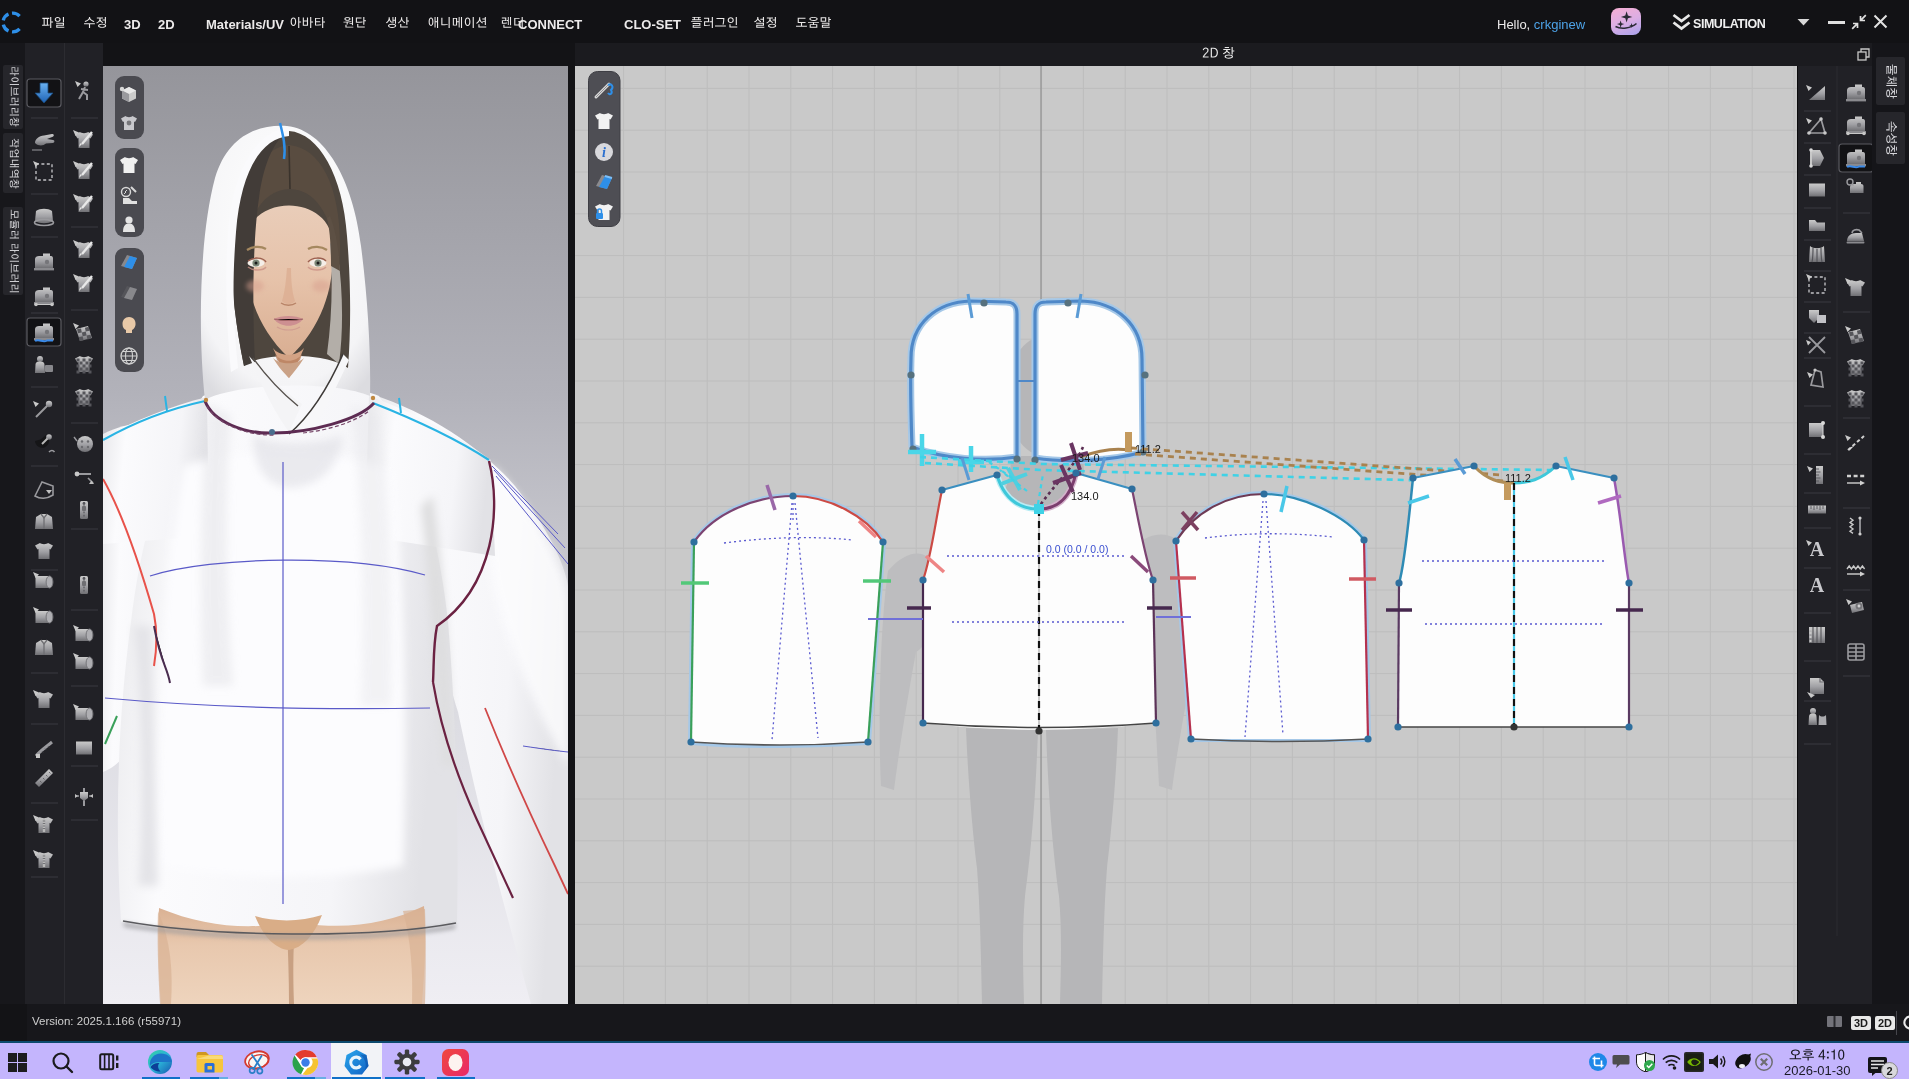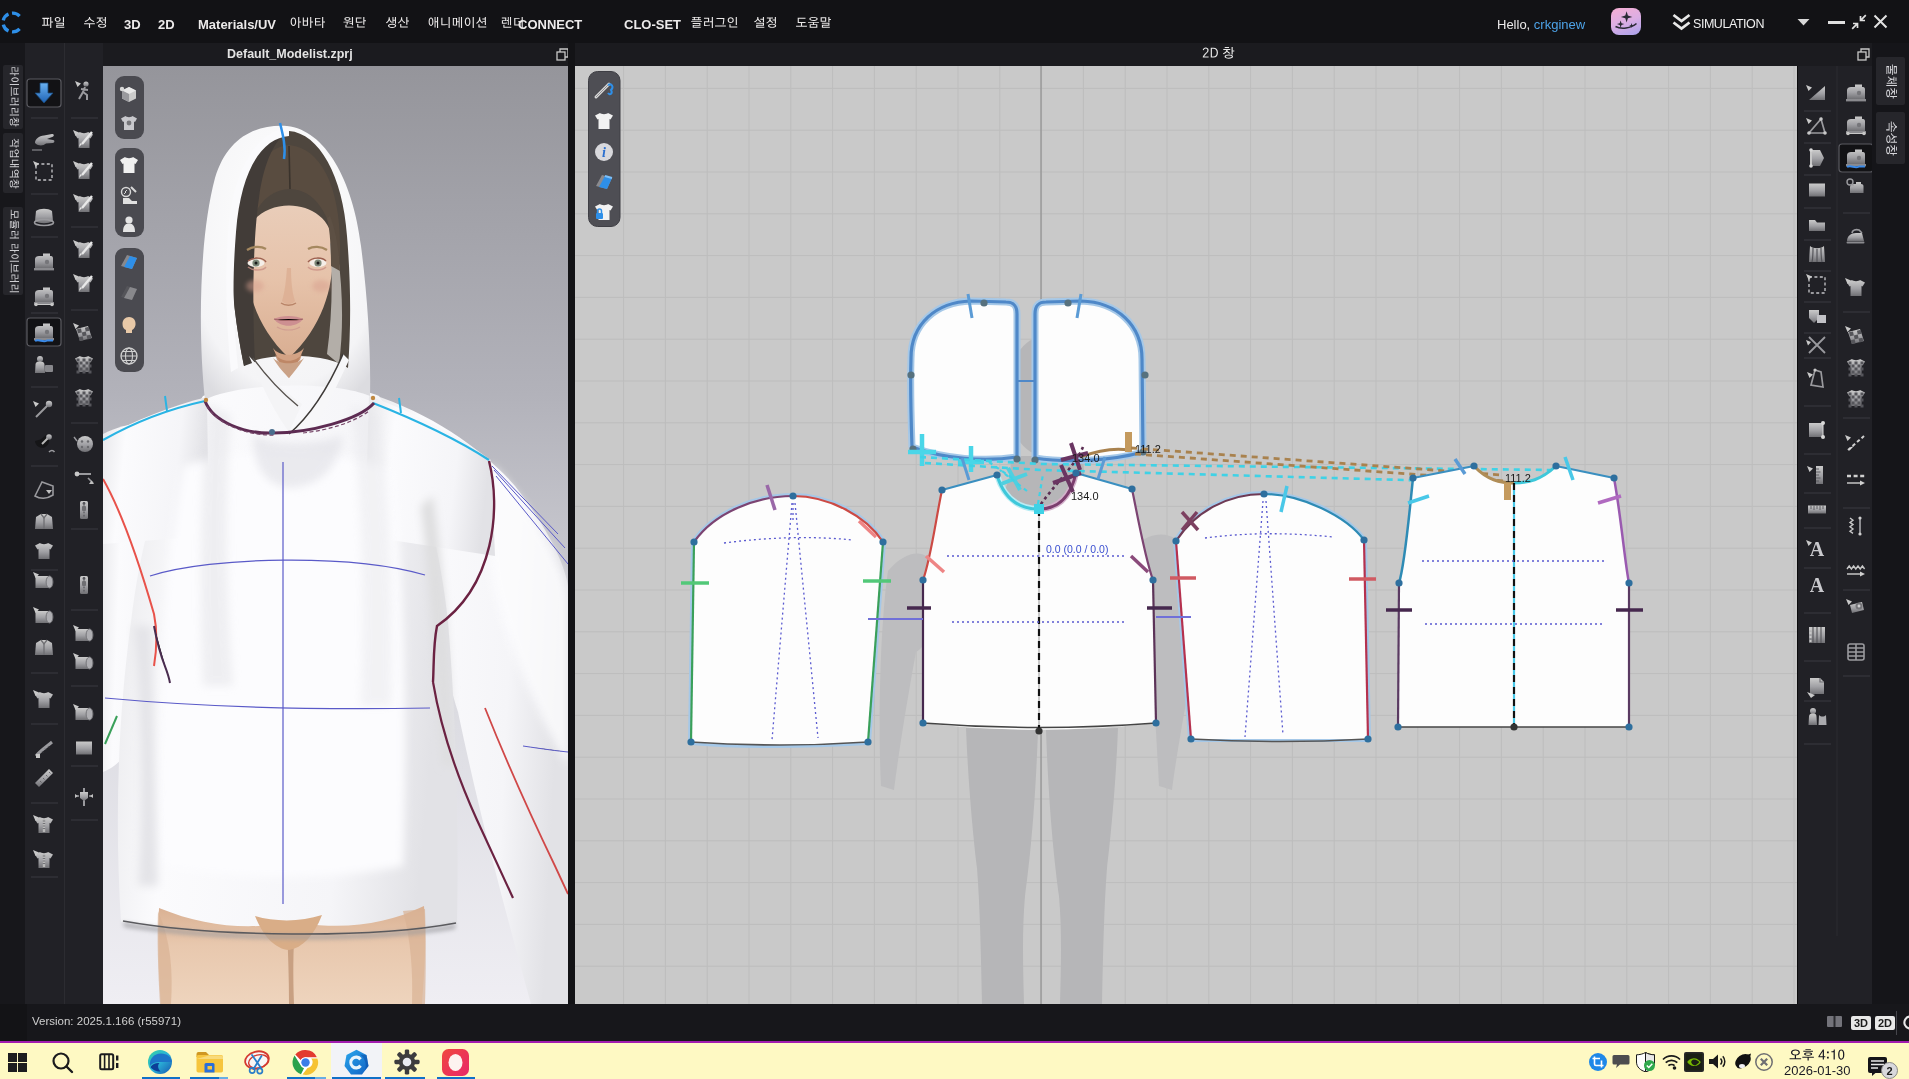--- a/index.html
+++ b/index.html
@@ -10,21 +10,21 @@
 .titlebar { top:43px; height:23px; background:#1b1b1f; color:#e3e3e3; font-size:13px; font-weight:bold; }
 #lefttabs { left:0; top:43px; width:25px; height:961px; background:#17171b; }
 .vtab { position:absolute; left:3px; width:20px; background:#26262b; border-radius:2px; }
 #lefttoolbar { left:25px; top:43px; width:78px; height:961px; background:#212126; }
 #righttoolbar { left:1797px; top:66px; width:75px; height:938px; background:#212126; border-left:1px solid #0c0c0e; }
 #righttabs { left:1872px; top:43px; width:37px; height:961px; background:#151519; }
 #gapcol { left:568px; top:43px; width:7px; height:961px; background:#131316; }
 #vp3d { left:103px; top:66px; width:465px; height:938px; overflow:hidden; }
 #vp2d { left:575px; top:66px; width:1222px; height:938px; overflow:hidden; background:#c9c9c9; }
 #statusbar { left:0; top:1004px; width:1909px; height:37px; background:#17171b; color:#d0d0d0; font-size:13px;margin-left:27px; }
-#taskbar { left:0; top:1041px; width:1909px; height:38px; background:#fef9c3; border-top:2px solid #a21caf; }
+#taskbar { left:0; top:1041px; width:1909px; height:38px; background:#c4b5fd; border-top:2px solid #0c4a6e; }
 .badge { position:absolute; background:#e8e8e8; border-radius:2px; color:#1a1a1a; font-size:11px; font-weight:bold; text-align:center; }
 
 </style></head><body>
 <div id="app">
 <div id="menubar" class="abs">
       <svg class="abs" style="left:1px;top:11px" width="23" height="23" viewBox="0 0 23 23">
 <g stroke="#2e8fe8" stroke-width="3.3" fill="none">
 <path d="M 18.6 5.2 A 9.3 9.3 0 0 0 11.0 2.2"></path>
 <path d="M 7.5 2.9 A 9.3 9.3 0 0 0 2.3 9.3"></path>
 <path d="M 2.3 13.7 A 9.3 9.3 0 0 0 7.5 20.1"></path>
@@ -56,64 +56,55 @@
         <path transform="translate(0,10.08) scale(0.012305)" d="M177 75V-157H727V-240H171V-316H820V-89H271V-2H844V75ZM44 -396V-472H947V-396ZM122 -550V-622H271V-749H142V-822H852V-749H723V-622H873V-550ZM361 -622H633V-749H361Z M1593 -387V-475H1766V-836H1861V90H1766V-387ZM1122 -78V-461H1453V-679H1117V-759H1545V-382H1213V-158H1243Q1408 -158 1619 -182V-106Q1378 -78 1161 -78Z M2035 -33V-115H2939V-33ZM2157 -654V-739H2813Q2813 -454 2755 -202H2661Q2689 -318 2704.0 -444.0Q2719 -570 2719 -654Z M3233 62V-222H3327V-21H3886V62ZM3760 -154V-836H3854V-154ZM3089 -559Q3089 -665 3159.5 -730.5Q3230 -796 3341 -796Q3451 -796 3522.0 -730.5Q3593 -665 3593 -559Q3593 -453 3522.5 -388.0Q3452 -323 3341 -323Q3229 -323 3159.0 -388.0Q3089 -453 3089 -559ZM3185 -559Q3185 -489 3228.5 -444.0Q3272 -399 3341 -399Q3410 -399 3453.5 -444.5Q3497 -490 3497 -559Q3497 -628 3453.5 -674.0Q3410 -720 3341 -720Q3273 -720 3229.0 -673.0Q3185 -626 3185 -559Z" fill="#e9e7e7"></path>
       </svg>
       <svg class="abs" style="left:753px;top:17px;" width="25" height="16" viewBox="0 0 24.51 16.38">
         <path transform="translate(0,10.08) scale(0.012305)" d="M224 76V-173H780V-266H218V-347H873V-101H318V-4H897V76ZM568 -588V-671H779V-836H873V-377H779V-588ZM42 -437Q89 -458 130.5 -485.0Q172 -512 215.0 -550.5Q258 -589 283.0 -640.0Q308 -691 308 -747V-822H400V-749Q400 -698 424.0 -650.0Q448 -602 487.0 -565.5Q526 -529 565.0 -502.5Q604 -476 645 -457L592 -392Q532 -417 459.5 -475.5Q387 -534 355 -592Q322 -529 247.5 -468.0Q173 -407 97 -372Z M1205 -89Q1205 -172 1297.5 -218.0Q1390 -264 1544 -264Q1699 -264 1792.5 -218.5Q1886 -173 1886 -89Q1886 -7 1791.5 39.5Q1697 86 1544 85Q1389 84 1297.0 38.5Q1205 -7 1205 -89ZM1307 -89Q1307 -43 1369.5 -18.5Q1432 6 1544 6Q1651 6 1717.5 -19.5Q1784 -45 1784 -89Q1784 -136 1719.0 -160.5Q1654 -185 1544 -185Q1433 -185 1370.0 -160.0Q1307 -135 1307 -89ZM1576 -519V-603H1771V-836H1865V-265H1771V-519ZM1055 -344Q1097 -362 1136.5 -386.0Q1176 -410 1218.5 -444.5Q1261 -479 1288.0 -525.5Q1315 -572 1317 -622V-704H1107V-785H1621V-704H1419V-624Q1420 -580 1446.0 -538.5Q1472 -497 1512.0 -465.5Q1552 -434 1586.5 -413.0Q1621 -392 1655 -377L1603 -314Q1542 -340 1473.0 -390.5Q1404 -441 1369 -494Q1338 -436 1261.5 -373.0Q1185 -310 1109 -279Z" fill="#e9e7e7"></path>
       </svg>
       <svg class="abs" style="left:795px;top:17px;" width="37" height="16" viewBox="0 0 36.77 16.38">
         <path transform="translate(0,10.08) scale(0.012305)" d="M43 -14V-96H449V-363H545V-96H947V-14ZM179 -324V-766H829V-683H273V-406H834V-324Z M1175 76V-225H1812V76ZM1269 -2H1718V-148H1269ZM1040 -335V-413H1943V-335H1539V-205H1447V-335ZM1147 -661Q1147 -741 1246.0 -783.0Q1345 -825 1494 -825Q1588 -825 1664.0 -808.0Q1740 -791 1790.0 -753.0Q1840 -715 1840 -661Q1840 -606 1790.5 -568.0Q1741 -530 1664.5 -513.0Q1588 -496 1494 -496Q1343 -496 1245.0 -538.5Q1147 -581 1147 -661ZM1251 -661Q1251 -615 1323.0 -592.5Q1395 -570 1494 -570Q1595 -570 1666.0 -593.0Q1737 -616 1737 -661Q1737 -705 1665.5 -728.5Q1594 -752 1494 -752Q1398 -752 1324.5 -729.0Q1251 -706 1251 -661Z M2191 75V-167H2728V-257H2185V-336H2822V-98H2284V-4H2851V75ZM2727 -381V-836H2821V-644H2944V-560H2821V-381ZM2087 -429V-794H2552V-429ZM2180 -504H2460V-720H2180Z" fill="#e9e7e7"></path>
       </svg>
       <span class="mi" style="left:124px">3D</span>
       <span class="mi" style="left:158px">2D</span>
-      <span class="mi" style="left:198px">Materials/UV</span>
+      <span class="mi" style="left:206px">Materials/UV</span>
       <span class="mi" style="left:518px">CONNECT</span>
       <span class="mi" style="left:624px">CLO-SET</span>
       <span class="mi" style="left:1497px;font-weight:normal">Hello, <span style="color:#4da3e8">crkginew</span></span>
       <div class="abs" style="left:1611px;top:8px;width:30px;height:27px;border-radius:8px;background:linear-gradient(160deg,#f6aed2 0%,#dcaee4 50%,#a8a2ec 100%)">
 <svg width="30" height="27" viewBox="0 0 30 27">
           <g fill="#2a2a34">
 <path d="M15.6 3.2 L16.9 7.6 L21.3 8.9 L16.9 10.2 L15.6 14.6 L14.3 10.2 L9.9 8.9 L14.3 7.6 Z"></path>
 <path d="M9.6 12.4 L10.5 15.2 L13.3 16.1 L10.5 17.0 L9.6 19.8 L8.7 17.0 L5.9 16.1 L8.7 15.2 Z"></path>
 <path d="M20.6 15.0 L21.2 16.9 L23.1 17.5 L21.2 18.1 L20.6 20.0 L20.0 18.1 L18.1 17.5 L20.0 16.9 Z"></path>
           </g>
 <path d="M4.5 18.5 C10 21.5 20 20.5 25.5 15.5" stroke="#2a2a34" stroke-width="1.5" fill="none"></path>
         </svg></div>
       <svg class="abs" style="left:1670px;top:13px" width="23" height="18" viewBox="0 0 23 18">
 <g stroke="#e8e8e8" stroke-width="2.8" fill="none">
           <path d="M3.5 2 L11.5 8 L19.5 2"></path>
           <path d="M3.5 9.5 L11.5 15.5 L19.5 9.5"></path>
         </g>
       </svg>
-      <span class="mi" style="left:1693px;font-size:12.5px;font-weight:normal;letter-spacing:-0.45px;color:#f0f0f0">SIMULATION</span>
+      <span class="mi" style="left:1693px;font-size:12.5px;font-weight:bold;letter-spacing:-0.45px;color:#f0f0f0">SIMULATION</span>
       <svg class="abs" style="left:1796px;top:18px" width="15" height="9" viewBox="0 0 15 9">
         <path d="M1.5 1 L7.5 7.5 L13.5 1 Z" fill="#d8d8d8"></path>
       </svg>
       <svg class="abs" style="left:1828px;top:21px" width="17" height="3" viewBox="0 0 17 3">
         <rect width="17" height="3" fill="#e0e0e0"></rect>
       </svg>
       <svg class="abs" style="left:1850px;top:13px" width="18" height="18" viewBox="0 0 18 18">
 <g stroke="#e0e0e0" stroke-width="1.7" fill="none">
           <path d="M15.8 2.2 L10.7 7.3 M10.5 3.0 L10.5 7.5 L15.0 7.5"></path>
           <path d="M2.2 15.8 L7.3 10.7 M3.0 10.5 L7.5 10.5 L7.5 15.0"></path>
         </g>
       </svg>
       <svg class="abs" style="left:1873px;top:14px" width="15" height="15" viewBox="0 0 15 15">
         <g stroke="#e2e2e2" stroke-width="2">
           <path d="M1.5 1.5 L13.5 13.5 M13.5 1.5 L1.5 13.5"></path>
-        </g>
-      </svg>
-    </div>
-<div class="abs titlebar" style="left:103px;width:465px">
-      <span class="abs" style="left:124px;top:4px;font-size:12.5px">Default_Modelist.zprj</span>
-      <svg class="abs" style="left:453px;top:5px" width="13" height="13" viewBox="0 0 13 13">
-        <g fill="none" stroke="#c8c8c8" stroke-width="1.3">
-          <rect x="1" y="4" width="8" height="8"></rect>
-          <path d="M4 4 V1 H12 V9 H9"></path>
         </g>
       </svg>
     </div>
     <div class="abs titlebar" style="left:575px;width:1297px">
       <svg class="abs" style="left:627px;top:4px;" width="33" height="17" viewBox="0 0 32.68 16.90">
         <path transform="translate(0,10.40) scale(0.012695)" d="M50 -585Q72 -676 131.5 -728.5Q191 -781 287 -781Q386 -781 449.5 -724.0Q513 -667 513 -567Q513 -453 395 -340Q385 -330 355.5 -302.0Q326 -274 317.0 -265.0Q308 -256 285.0 -233.5Q262 -211 253.5 -201.0Q245 -191 229.0 -172.0Q213 -153 205.0 -140.5Q197 -128 188.0 -112.0Q179 -96 172 -80H512V0H55Q55 -42 71.5 -86.0Q88 -130 107.5 -162.0Q127 -194 170.5 -241.5Q214 -289 238.5 -312.0Q263 -335 318 -387Q413 -478 413 -569Q413 -632 378.0 -667.0Q343 -702 285 -702Q226 -702 188.0 -664.5Q150 -627 134 -562Z M678 0V-763H891Q1058 -763 1152.5 -665.0Q1247 -567 1247 -381Q1247 -207 1157.0 -103.5Q1067 0 889 0ZM775 -82H876Q1003 -82 1075.0 -153.5Q1147 -225 1147 -381Q1147 -680 878 -680H775Z M1762 -71Q1762 -150 1852.5 -193.0Q1943 -236 2094 -236Q2246 -236 2337.0 -193.0Q2428 -150 2428 -71Q2428 8 2336.5 51.0Q2245 94 2094 93Q1941 92 1851.5 50.0Q1762 8 1762 -71ZM1865 -71Q1865 -29 1926.5 -6.5Q1988 16 2094 16Q2197 16 2261.5 -7.0Q2326 -30 2326 -71Q2326 -114 2263.0 -136.5Q2200 -159 2094 -159Q1989 -159 1927.0 -136.5Q1865 -114 1865 -71ZM2309 -240V-836H2403V-553H2526V-468H2403V-240ZM1774 -744V-818H2112V-744ZM1627 -320Q1725 -355 1804.5 -419.0Q1884 -483 1888 -543V-577H1661V-653H2212V-577H1998V-545Q2001 -496 2073.0 -438.5Q2145 -381 2223 -351L2173 -287Q2117 -308 2047.5 -354.0Q1978 -400 1945 -443Q1909 -393 1834.5 -338.5Q1760 -284 1679 -255Z" fill="#e3e3e3"></path>
       </svg>
       <svg class="abs" style="left:1282px;top:5px" width="13" height="13" viewBox="0 0 13 13">
         <g fill="none" stroke="#c8c8c8" stroke-width="1.3">
           <rect x="1" y="4" width="8" height="8"></rect>

